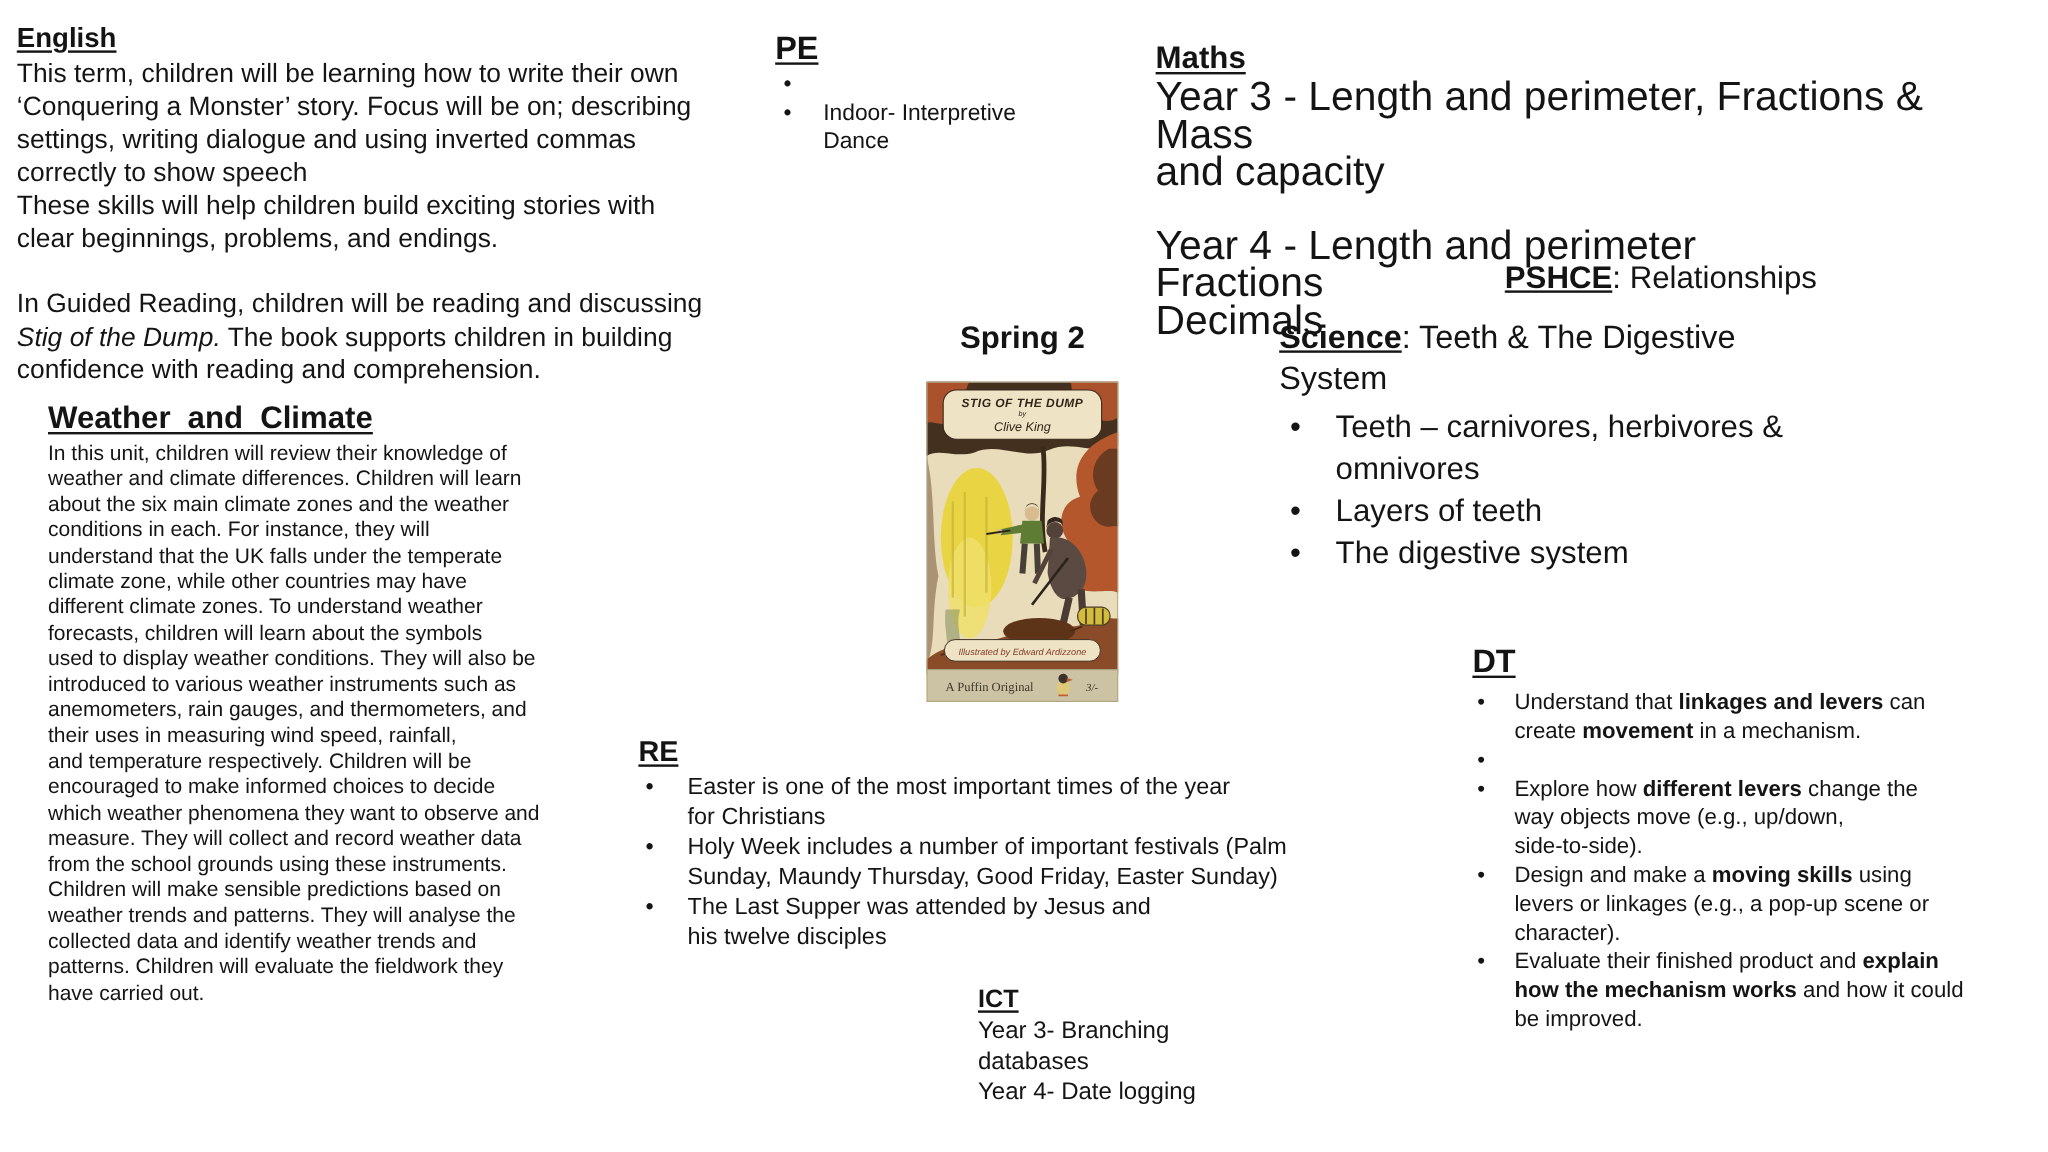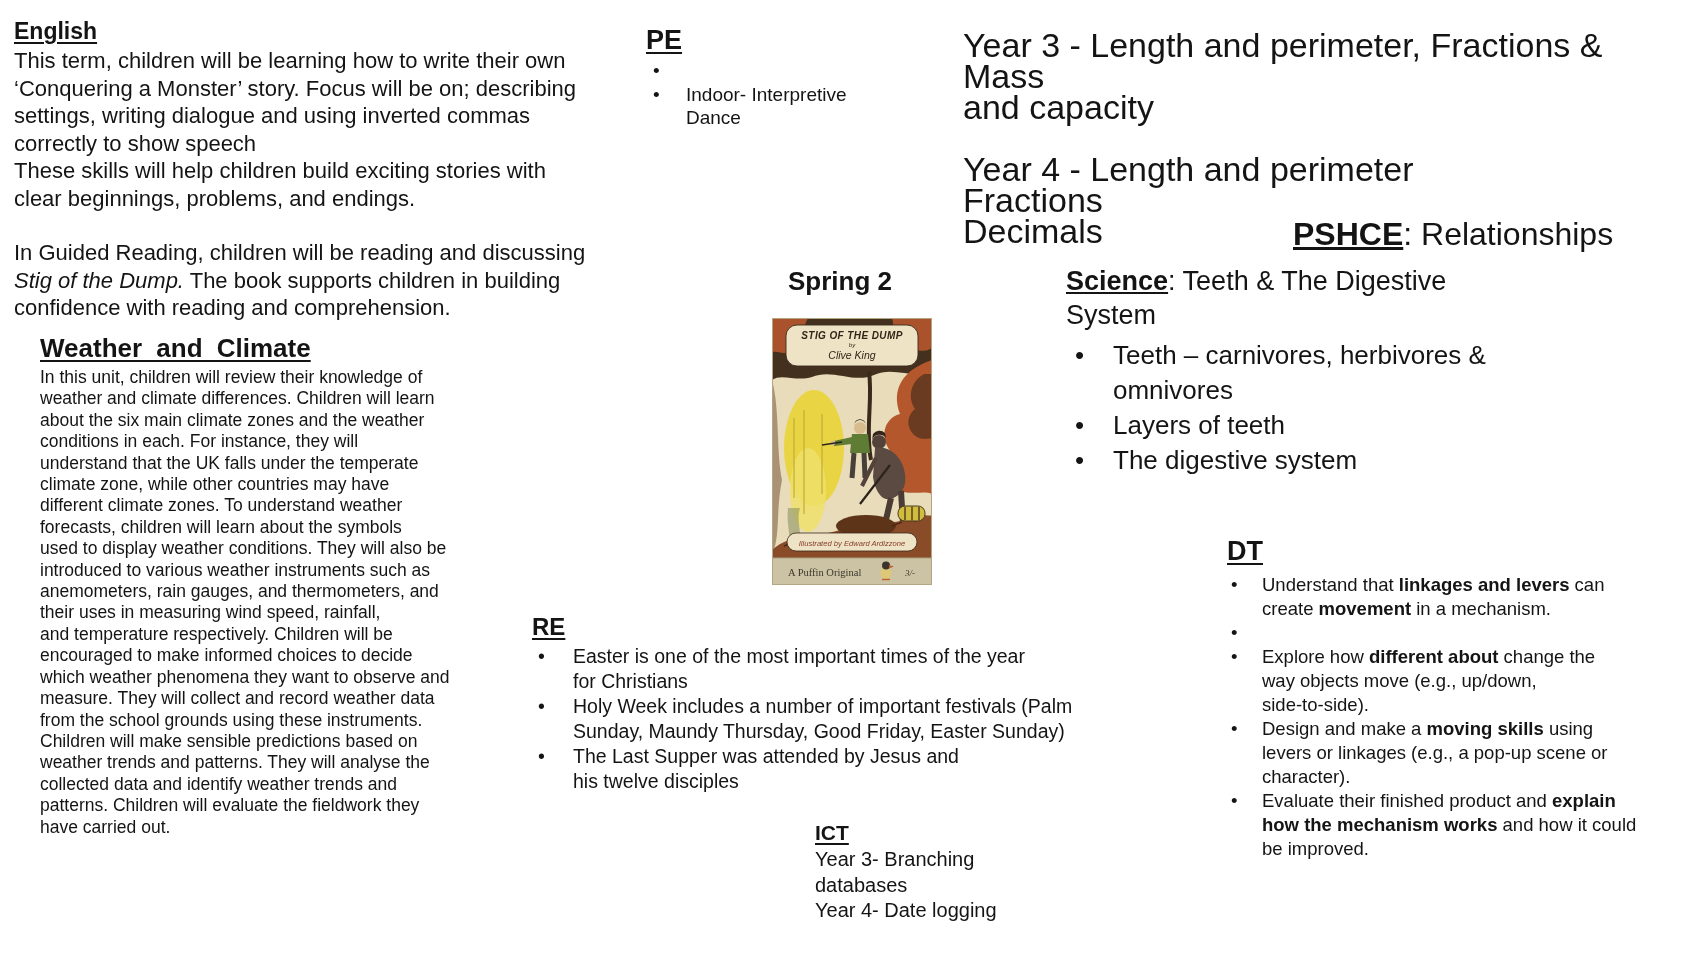--- a/index.html
+++ b/index.html
@@ -23,40 +23,40 @@
   #english .p2 { margin-top:27px; }
 
   #weather { left:40px; top:330px; width:505px; }
   #weather .title { font-size:26px; line-height:37px; word-spacing:7px; }
   #weather .body { font-size:17.5px; line-height:21.4px; }
 
   #pe { left:646px; top:22px; width:265px; }
   #pe .title { font-size:27px; line-height:37px; }
   #pe .list { font-size:19px; line-height:23.5px; --dotw:33px; padding-left:7px; }
 
-  #spring { left:788px; top:266px; width:160px; font-size:26px; font-weight:700; }
+  #spring { left:772px; top:266px; width:160px; text-align:center; font-size:26px; font-weight:700; }
 
   #book { left:772px; top:318px; width:160px; height:267px; }
   #book svg { display:block; width:160px; height:267px; }
   #book text { font-family:"Liberation Sans", sans-serif; }
   #book .serif { font-family:"Liberation Serif", serif; }
 
   #re { left:532px; top:612px; width:600px; }
   #re .title { font-size:24px; line-height:29px; }
   #re .list { font-size:19.5px; line-height:25px; --dotw:35px; padding-left:6px; margin-top:3px; }
 
   #ict { left:815px; top:818px; width:235px; }
   #ict .title { font-size:21px; line-height:29px; }
   #ict .body { font-size:20px; line-height:25.5px; }
 
   #maths { left:963px; top:30px; width:690px; }
   #maths .title { font-size:26px; line-height:36px; }
   #maths .body { font-size:34px; line-height:31px; }
 
-  #pshce { left:1254px; top:216px; font-size:32px;margin-left:39px; }
+  #pshce { left:1254px; top:216px; font-size:26px; }
 
   #science { left:1066px; top:264px; width:490px; }
   #science .heading { font-size:27px; line-height:34px; white-space:pre-wrap; }
   #science .list { font-size:26px; line-height:35px; --dotw:38px; padding-left:9px; margin-top:6px; }
 
   #dt { left:1227px; top:533px; width:410px; }
   #dt .title { font-size:27px; line-height:37px; }
   #dt .list { font-size:18.5px; line-height:24px; --dotw:31px; padding-left:4px; margin-top:3px; }
 </style>
 </head>
@@ -207,20 +207,21 @@
 </div>
 
 <div class="sec" id="ict">
   <div class="title">ICT</div>
   <div class="body ml">Year 3- Branching
 databases
 Year 4- Date logging</div>
 </div>
 
 <div class="sec" id="maths">
+  <div class="title">Maths</div>
   <div class="body ml">Year 3 - Length and perimeter, Fractions &amp;  Mass
 and capacity
 
 Year 4 - Length and perimeter
 Fractions
 Decimals</div>
 </div>
 
 <div class="sec" id="pshce"><span class="u">PSHCE</span><span>: Relationships</span></div>
 
@@ -247,21 +248,21 @@
   <div class="list">
       <div class="li">
         <span class="dot">•</span>
         <span class="li-text"><span>Understand that </span><span class="b">linkages and levers</span><span> can<br>create </span><span class="b">movement</span><span> in a mechanism.</span></span>
       </div>
       <div class="li">
         <span class="dot">•</span>
       </div>
       <div class="li">
         <span class="dot">•</span>
-        <span class="li-text"><span>Explore how </span><span class="b">different about</span><span> change the<br>way objects move (e.g., up/down,<br>side-to-side).</span></span>
+        <span class="li-text"><span>Explore how </span><span class="b">different levers</span><span> change the<br>way objects move (e.g., up/down,<br>side-to-side).</span></span>
       </div>
       <div class="li">
         <span class="dot">•</span>
         <span class="li-text"><span>Design and make a </span><span class="b">moving skills</span><span> using<br>levers or linkages (e.g., a pop-up scene or<br>character).</span></span>
       </div>
       <div class="li">
         <span class="dot">•</span>
         <span class="li-text"><span>Evaluate their finished product and </span><span class="b">explain<br>how the mechanism works</span><span> and how it could<br>be improved.</span></span>
       </div>
     </div>

